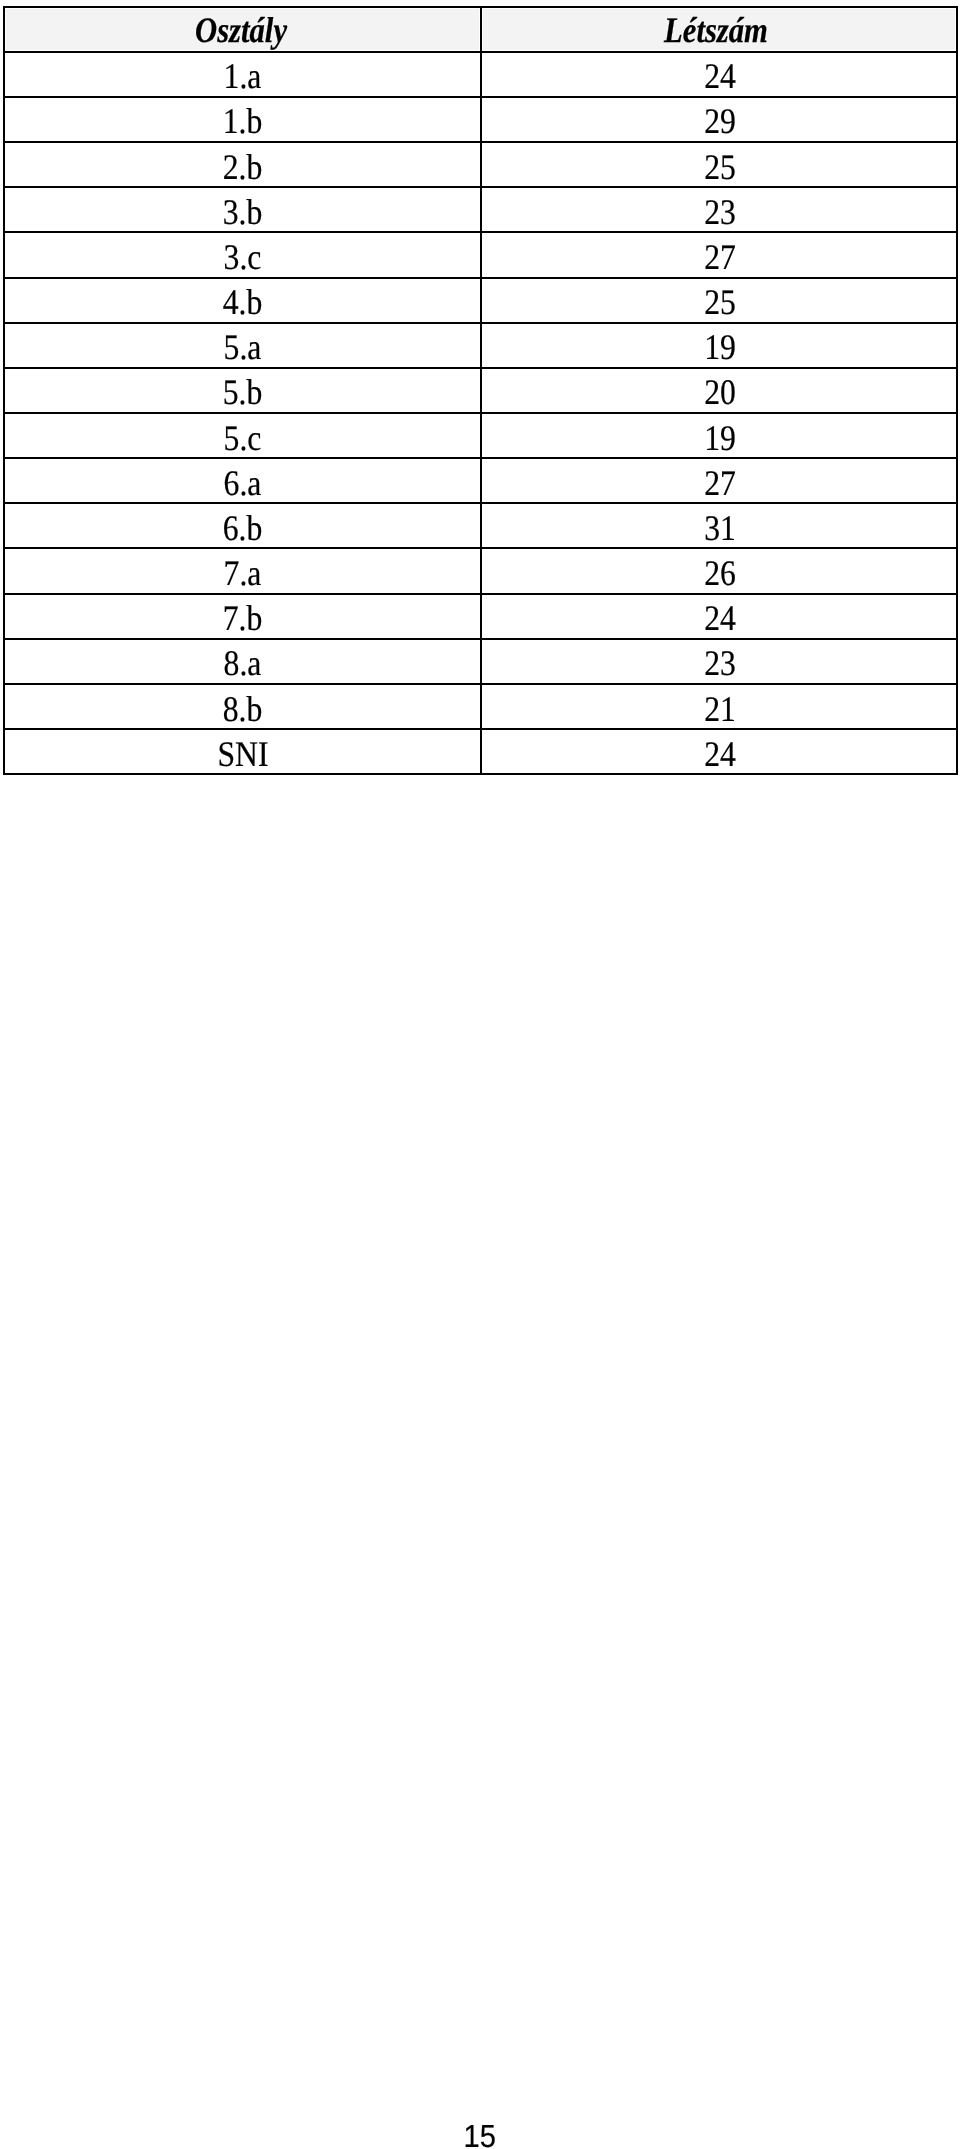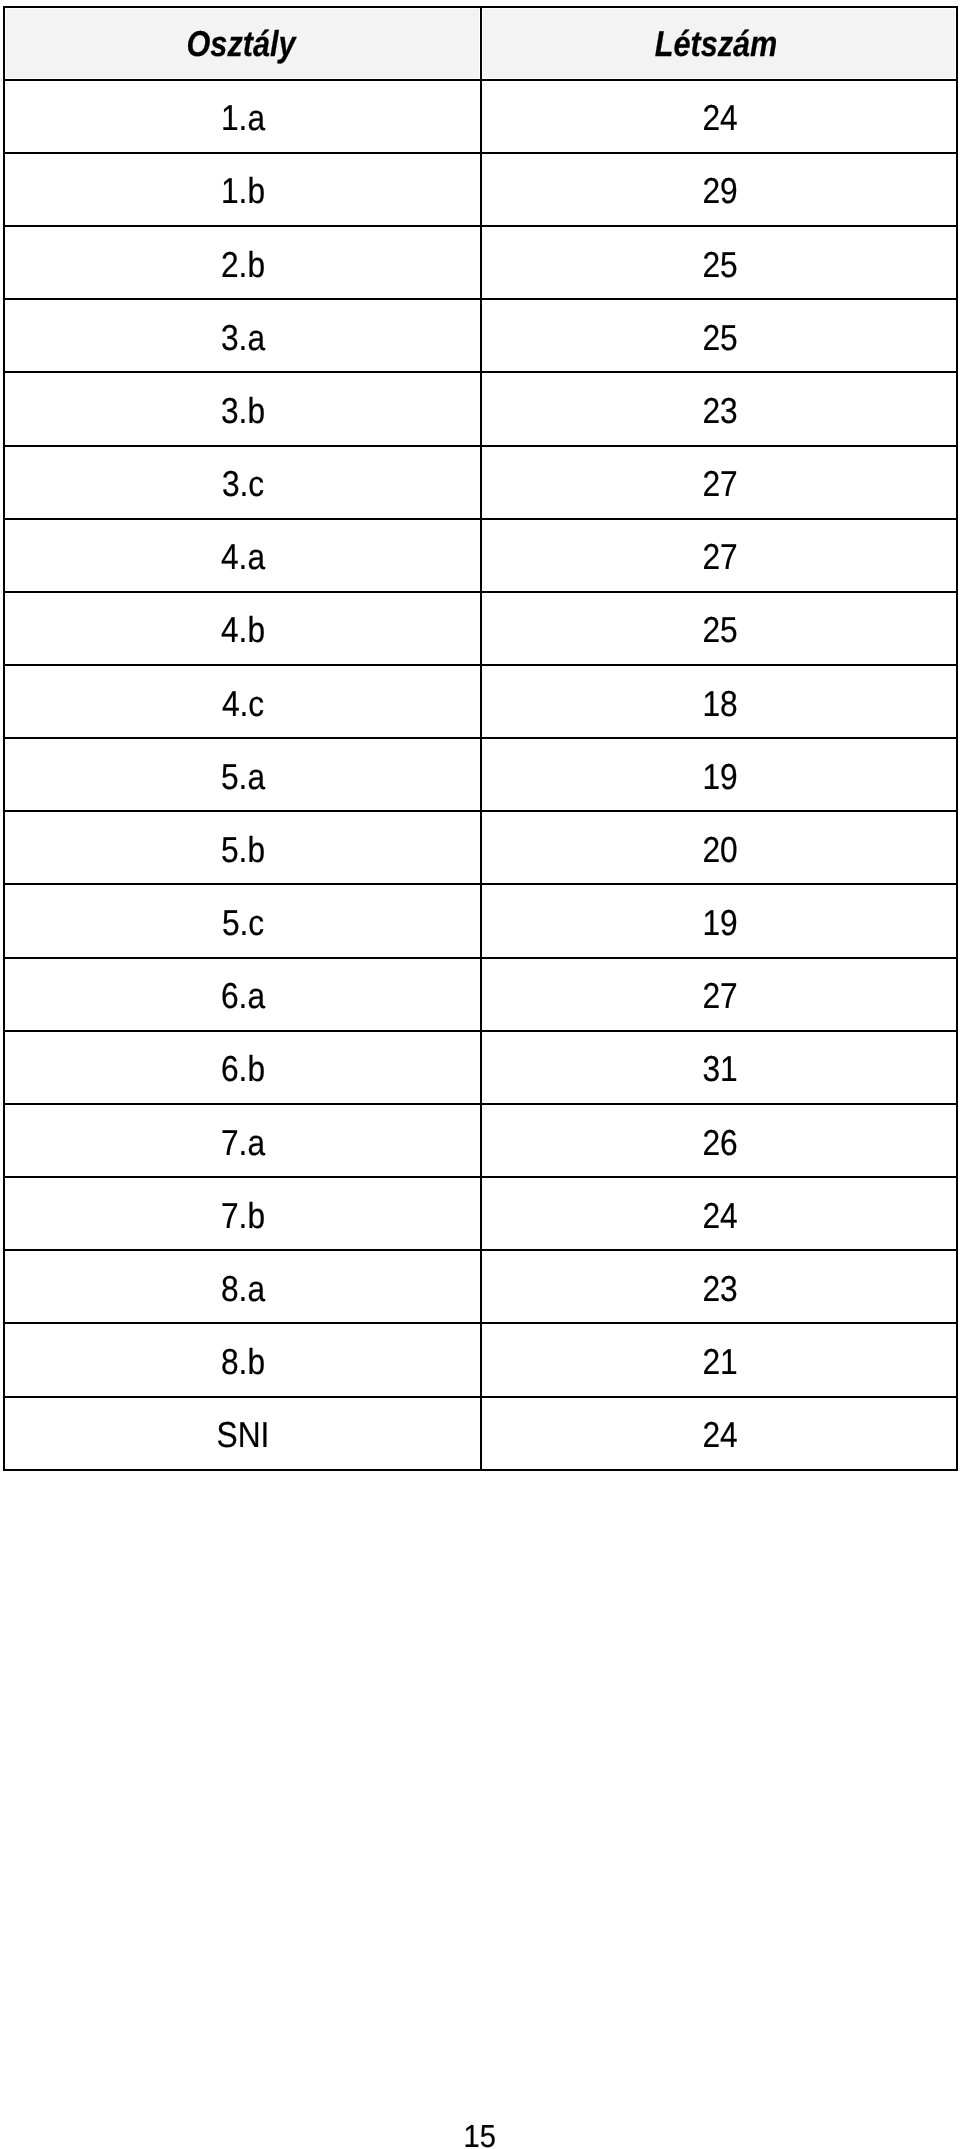--- a/index.html
+++ b/index.html
@@ -36,25 +36,26 @@
     position: absolute;
     left: 2.65px;
     top: 5.85px;
     width: 953.95px;
     border-collapse: collapse;
     table-layout: fixed;
   }
   .data-table td,
   .data-table th {
     border: 2px solid #000000;
-    padding: 14px;
+    padding: 0;
     text-align: center;
     vertical-align: middle;
     font-weight: normal;
     overflow: visible;
+    font-family: Liberation Serif, serif;
   }
   .data-table thead th {
     background: #f3f3f3;
     box-shadow: inset 0 0 0 1px #ffffff;
     height: 42.9px;
     line-height: 0;
   }
   .data-table tbody td {
     background: #ffffff;
     height: 43.16px;
@@ -132,42 +133,30 @@
         </tr>
         <tr>
           <td class="cell-osztaly"><span class="cell-txt">1.b</span></td>
           <td class="cell-letszam"><span class="cell-txt">29</span></td>
         </tr>
         <tr>
           <td class="cell-osztaly"><span class="cell-txt">2.b</span></td>
           <td class="cell-letszam"><span class="cell-txt">25</span></td>
         </tr>
         <tr>
-          <td class="cell-osztaly"><span class="cell-txt">3.a</span></td>
-          <td class="cell-letszam"><span class="cell-txt">25</span></td>
-        </tr>
-        <tr>
           <td class="cell-osztaly"><span class="cell-txt">3.b</span></td>
           <td class="cell-letszam"><span class="cell-txt">23</span></td>
         </tr>
         <tr>
           <td class="cell-osztaly"><span class="cell-txt">3.c</span></td>
           <td class="cell-letszam"><span class="cell-txt">27</span></td>
         </tr>
         <tr>
-          <td class="cell-osztaly"><span class="cell-txt">4.a</span></td>
-          <td class="cell-letszam"><span class="cell-txt">27</span></td>
-        </tr>
-        <tr>
           <td class="cell-osztaly"><span class="cell-txt">4.b</span></td>
           <td class="cell-letszam"><span class="cell-txt">25</span></td>
-        </tr>
-        <tr>
-          <td class="cell-osztaly"><span class="cell-txt">4.c</span></td>
-          <td class="cell-letszam"><span class="cell-txt">18</span></td>
         </tr>
         <tr>
           <td class="cell-osztaly"><span class="cell-txt">5.a</span></td>
           <td class="cell-letszam"><span class="cell-txt">19</span></td>
         </tr>
         <tr>
           <td class="cell-osztaly"><span class="cell-txt">5.b</span></td>
           <td class="cell-letszam"><span class="cell-txt">20</span></td>
         </tr>
         <tr>

